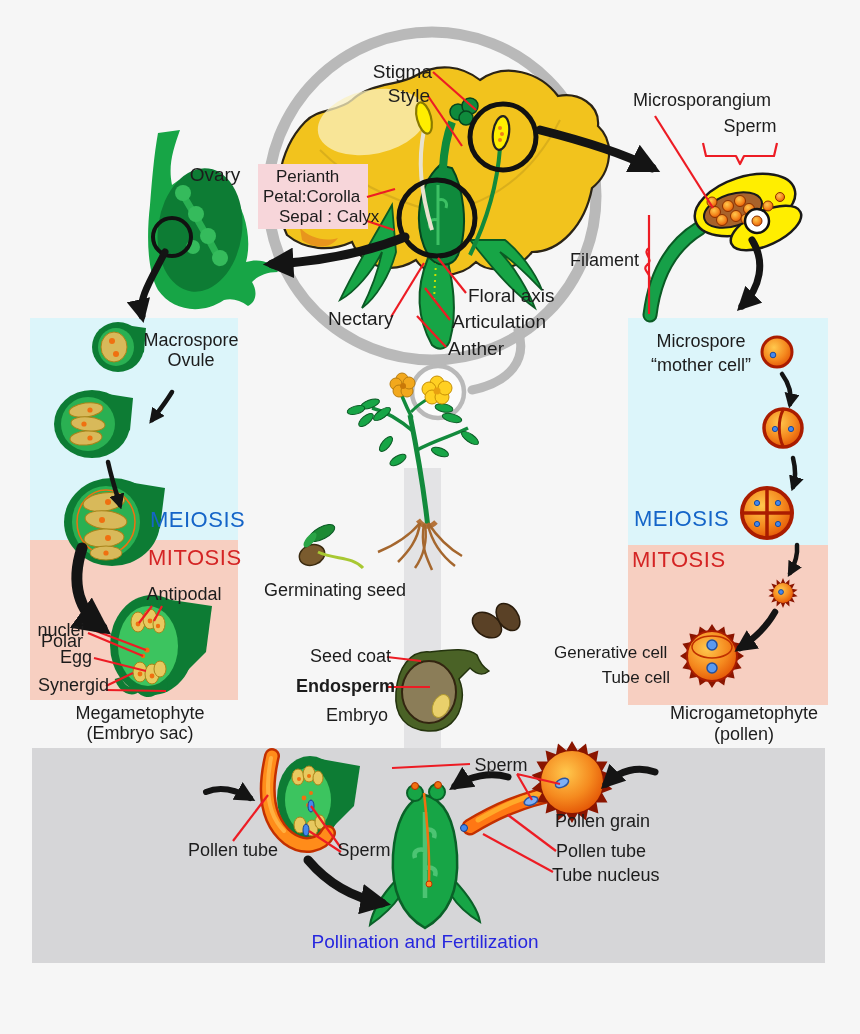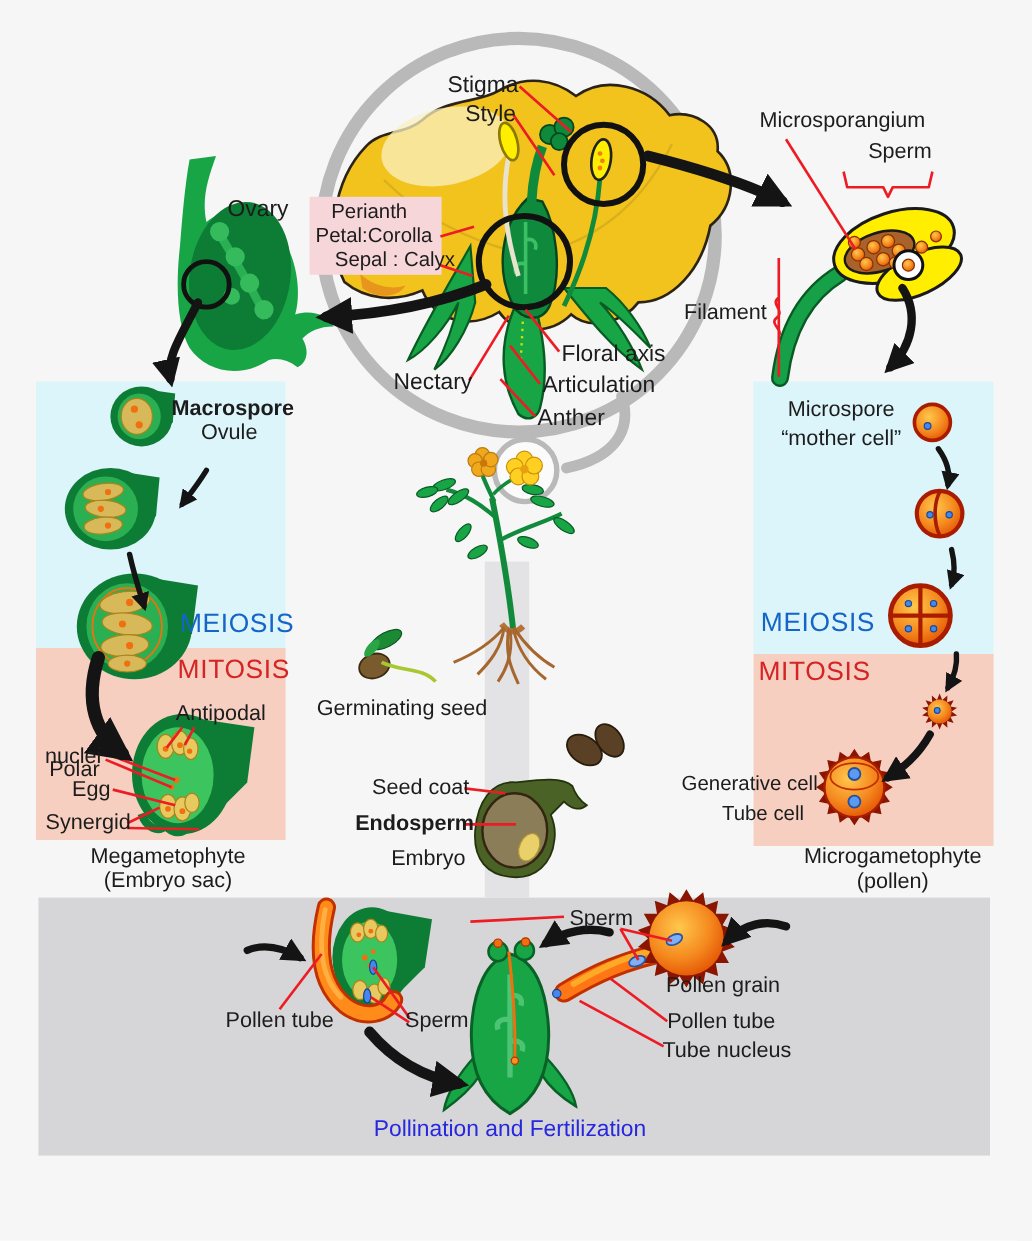--- a/index.html
+++ b/index.html
@@ -399,21 +399,21 @@
 <div class="lbl sm" style="left:276px;top:168px;">Perianth</div>
 <div class="lbl sm" style="left:263px;top:188px;">Petal:Corolla</div>
 <div class="lbl sm" style="left:279px;top:208px;">Sepal : Calyx</div>
 
 <div class="lbl ctr" style="left:185px;top:165px;width:60px;">Ovary</div>
 <div class="lbl" style="left:468px;top:286px;">Floral axis</div>
 <div class="lbl" style="left:328px;top:309px;">Nectary</div>
 <div class="lbl" style="left:452px;top:312px;">Articulation</div>
 <div class="lbl" style="left:448px;top:339px;">Anther</div>
 
-<div class="lbl ctr md" style="left:143px;top:331px;width:96px;font-weight:bold;">Macrospore</div>
+<div class="lbl ctr md" style="left:143px;top:331px;width:96px;">Macrospore</div>
 <div class="lbl ctr md" style="left:143px;top:351px;width:96px;">Ovule</div>
 <div class="lbl ctr phase meiosis" style="left:150px;top:508px;width:85px;">MEIOSIS</div>
 <div class="lbl ctr phase mitosis" style="left:148px;top:546px;width:88px;">MITOSIS</div>
 <div class="lbl ctr md" style="left:144px;top:585px;width:80px;">Antipodal</div>
 <div class="lbl ctr md" style="left:36px;top:632px;width:52px;">Polar</div>
 <div class="lbl ctr md" style="left:33px;top:621px;width:56px;">nuclei</div>
 <div class="lbl ctr md" style="left:56px;top:648px;width:40px;">Egg</div>
 <div class="lbl ctr md" style="left:38px;top:676px;width:70px;">Synergid</div>
 <div class="lbl ctr md" style="left:60px;top:704px;width:160px;">Megametophyte</div>
 <div class="lbl ctr md" style="left:60px;top:724px;width:160px;">(Embryo sac)</div>
@@ -423,21 +423,21 @@
 <div class="lbl rgt md" style="left:296px;top:677px;width:92px;font-weight:bold;">Endosperm</div>
 <div class="lbl rgt md" style="left:310px;top:706px;width:78px;">Embryo</div>
 
 <div class="lbl ctr md" style="left:632px;top:91px;width:140px;">Microsporangium</div>
 <div class="lbl ctr md" style="left:716px;top:117px;width:68px;">Sperm</div>
 <div class="lbl md" style="left:570px;top:251px;">Filament</div>
 <div class="lbl ctr md" style="left:640px;top:332px;width:122px;">Microspore</div>
 <div class="lbl ctr md" style="left:634px;top:356px;width:134px;">“mother cell”</div>
 <div class="lbl phase meiosis" style="left:634px;top:507px;">MEIOSIS</div>
 <div class="lbl phase mitosis" style="left:632px;top:548px;">MITOSIS</div>
-<div class="lbl rgt sm" style="left:568px;top:644px;width:112px;text-align:center;">Generative cell</div>
+<div class="lbl rgt sm" style="left:554px;top:644px;width:112px;text-align:center;">Generative cell</div>
 <div class="lbl rgt sm" style="left:560px;top:669px;width:110px;">Tube cell</div>
 <div class="lbl ctr md" style="left:662px;top:704px;width:164px;">Microgametophyte</div>
 <div class="lbl ctr md" style="left:662px;top:725px;width:164px;">(pollen)</div>
 
 <div class="lbl ctr md" style="left:188px;top:841px;width:90px;">Pollen tube</div>
 <div class="lbl ctr md" style="left:335px;top:841px;width:58px;">Sperm</div>
 <div class="lbl ctr md" style="left:472px;top:756px;width:58px;">Sperm</div>
 <div class="lbl ctr md" style="left:550px;top:812px;width:105px;">Pollen grain</div>
 <div class="lbl md" style="left:556px;top:842px;">Pollen tube</div>
 <div class="lbl md" style="left:552px;top:866px;">Tube nucleus</div>

